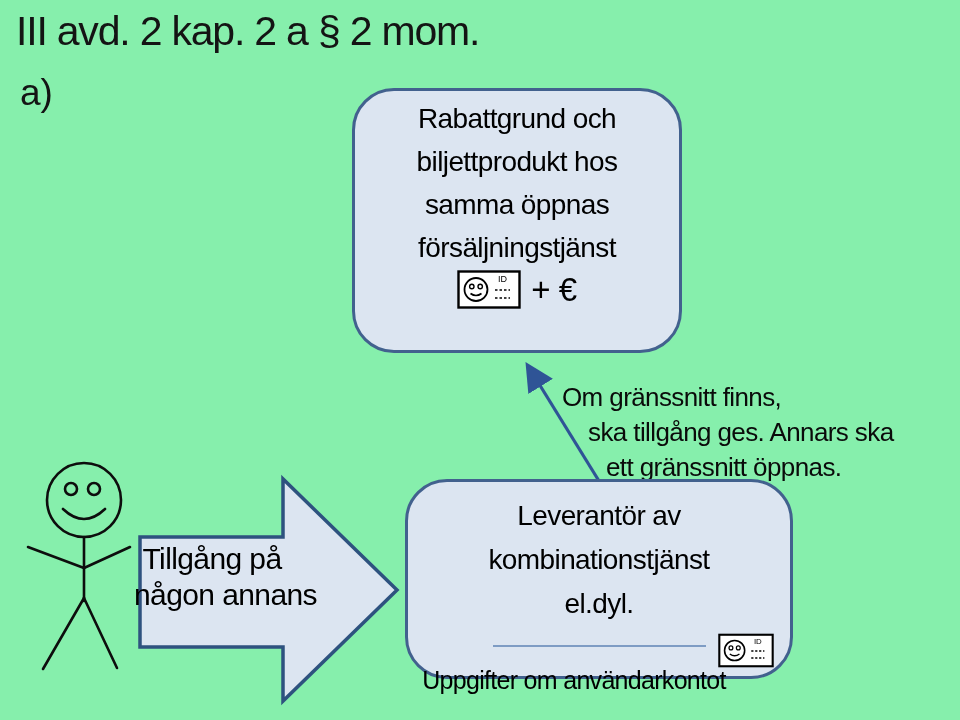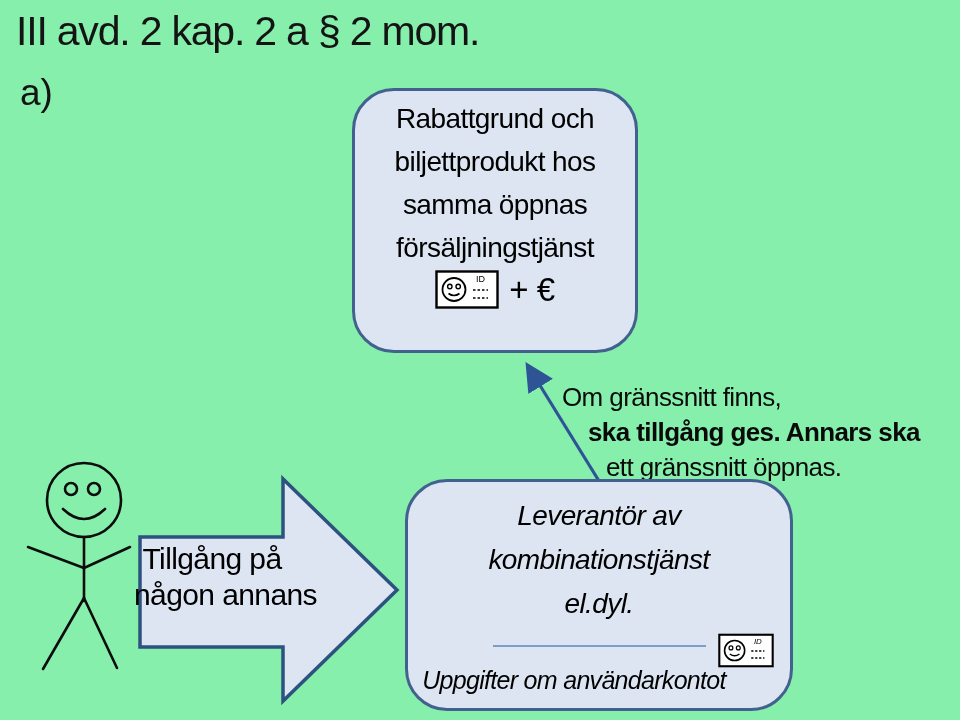--- a/index.html
+++ b/index.html
@@ -10,39 +10,39 @@
   #svg-layer{position:absolute;left:0;top:0;width:960px;height:720px;}
   .abs{position:absolute;}
   .slide-title{
     left:16px;top:8px;font-size:41px;letter-spacing:-1.2px;color:#141414;white-space:nowrap;
   }
   .section-label{left:20px;top:72px;font-size:37px;color:#141414;}
   .rbox{
     background:#dce5f1;border:3px solid #42618e;border-radius:42px;box-sizing:border-box;
     text-align:center;color:#000;
   }
-  #top-box{left:352px;top:88px;width:286px;height:265px;}
+  #top-box{left:352px;top:88px;width:330px;height:265px;}
   #top-box .bline{font-size:28px;line-height:43px;letter-spacing:-0.6px;white-space:nowrap;}
   #top-box .content{padding-top:6px;}
   .icon-row{display:flex;justify-content:center;align-items:center;gap:10px;margin-top:1px;}
   .price{font-size:33px;letter-spacing:-0.5px;}
   .idcard{display:block;}
   .note{
     left:562px;top:364px;font-size:26px;line-height:35px;letter-spacing:-0.6px;color:#0a0a0a;
     white-space:nowrap;
     margin-top:16px;
   }
   .note .n1{padding-left:0;}
-  .note .n2{padding-left:26px;font-weight:bold;}
+  .note .n2{padding-left:26px;}
   .note .n3{padding-left:44px;}
   .arrow-label{
     left:134px;top:541px;width:156px;text-align:center;font-size:30px;line-height:36px;
     letter-spacing:-0.6px;white-space:nowrap;color:#000;
   }
-  #bottom-box{left:405px;top:479px;width:388px;height:232px;font-style:italic;}
+  #bottom-box{left:405px;top:479px;width:388px;height:200px;}
   #bottom-box .bline{font-size:28px;line-height:44px;letter-spacing:-0.6px;white-space:nowrap;}
   #bottom-box .content{padding-top:12px;}
   .divider{position:absolute;left:85px;top:163px;width:213px;border-top:2px solid #7e9cc4;}
   .card2{position:absolute;left:310px;top:148px;}
   .acct-footer{
     position:absolute;left:0;top:184px;width:332px;text-align:center;font-size:25px;
     letter-spacing:-0.7px;white-space:nowrap;
   }
 </style>
 </head>

